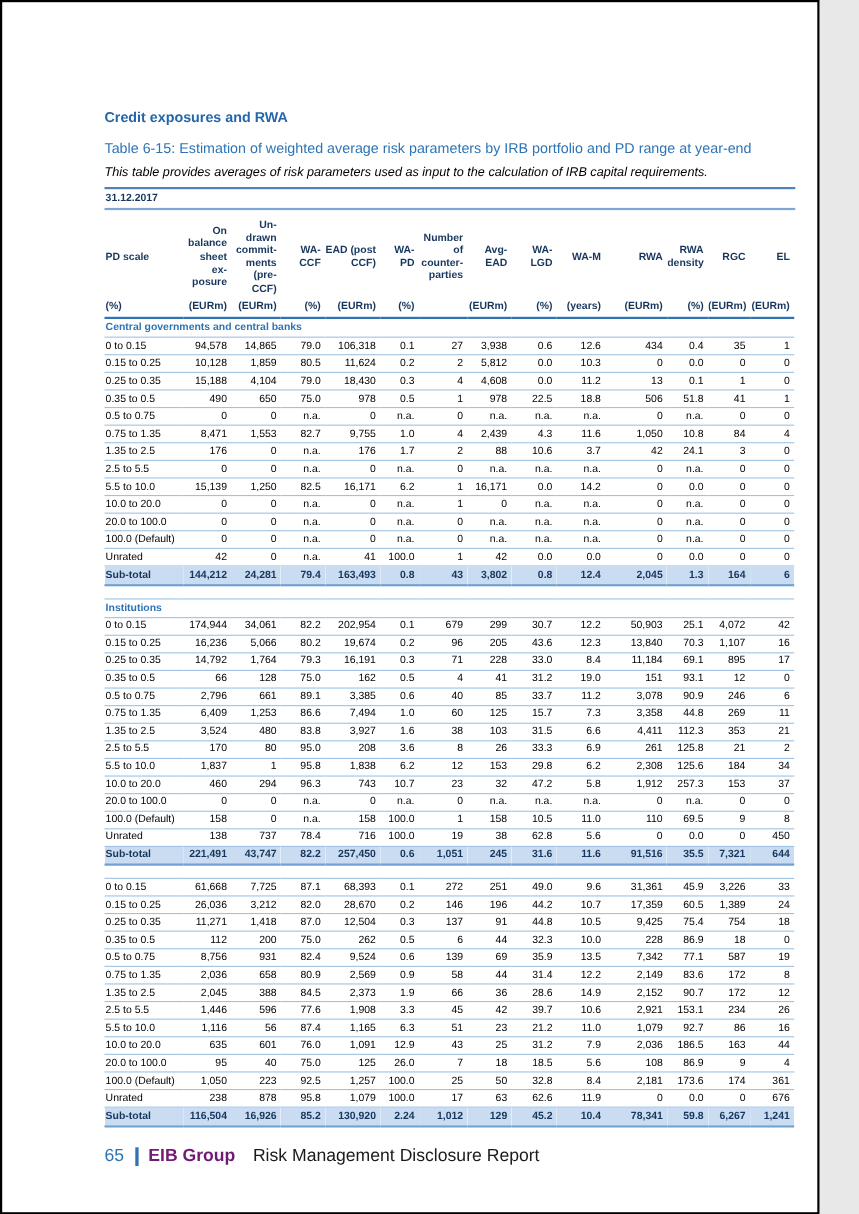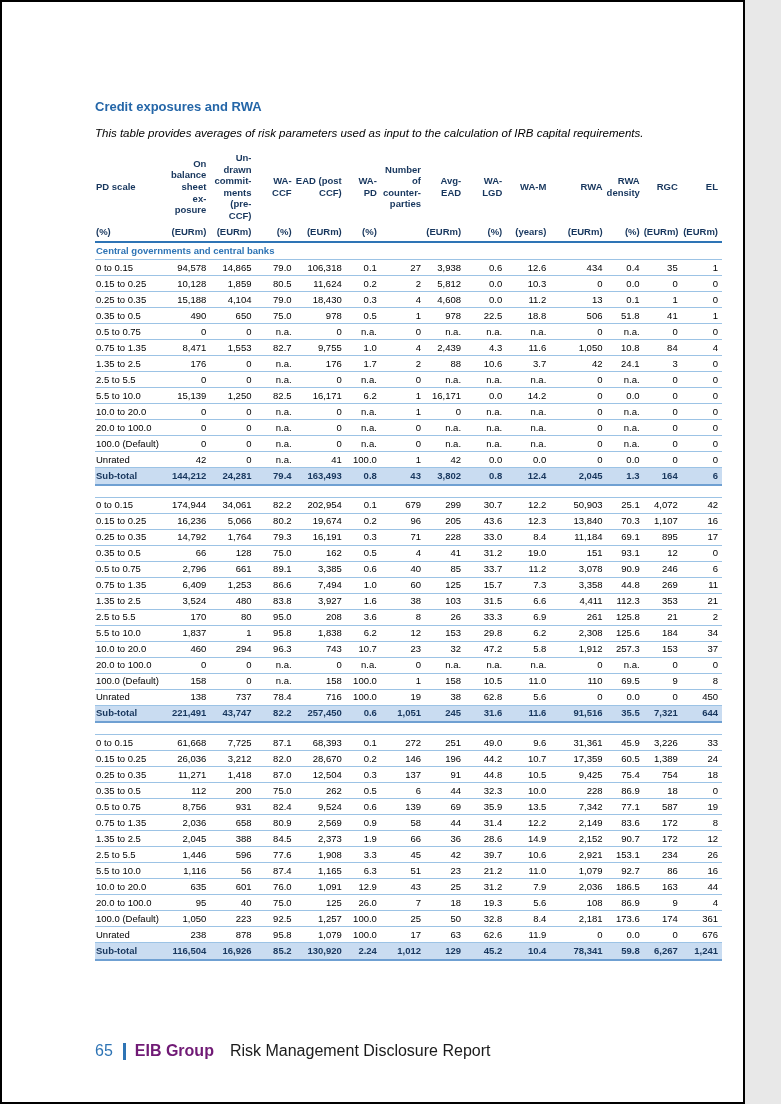--- a/index.html
+++ b/index.html
@@ -65,21 +65,23 @@
   .org  { color:#701a75; margin-right:16px;font-weight:bold; }
   .rep  { color:#1a1a1a; }
 </style>
 </head>
 <body>
 
 <div class="page">
   <div class="content">
 
     <div class="h1">Credit exposures and RWA</div>
+    <div class="h2">Table 6-15: Estimation of weighted average risk parameters by IRB portfolio and PD range at year-end</div>
     <div class="note">This table provides averages of risk parameters used as input to the calculation of IRB capital requirements.</div>
+    <div class="date-bar">31.12.2017</div>
 
     <table class="riskTable" id="headerTable">
       <colgroup>
           <col style="width:72px">
           <col style="width:43px">
           <col style="width:45px">
           <col style="width:40px">
           <col style="width:50px">
           <col style="width:35px">
           <col style="width:44px">
@@ -403,20 +405,23 @@
             <col style="width:44px">
             <col style="width:40px">
             <col style="width:41px">
             <col style="width:44px">
             <col style="width:56px">
             <col style="width:37px">
             <col style="width:38px">
             <col style="width:40px">
           </colgroup>
           <tbody>
+            <tr class="sectionHeadRow">
+              <td colspan="14">Institutions</td>
+            </tr>
             <tr class="dataRow">
               <td class="labelCell">0 to 0.15</td>
               <td class="numCell">174,944</td>
               <td class="numCell">34,061</td>
               <td class="numCell">82.2</td>
               <td class="numCell">202,954</td>
               <td class="numCell">0.1</td>
               <td class="numCell">679</td>
               <td class="numCell">299</td>
               <td class="numCell">30.7</td>
@@ -816,21 +821,21 @@
             </tr>
             <tr class="dataRow">
               <td class="labelCell">20.0 to 100.0</td>
               <td class="numCell">95</td>
               <td class="numCell">40</td>
               <td class="numCell">75.0</td>
               <td class="numCell">125</td>
               <td class="numCell">26.0</td>
               <td class="numCell">7</td>
               <td class="numCell">18</td>
-              <td class="numCell">19.3</td>
+              <td class="numCell">18.5</td>
               <td class="numCell">5.6</td>
               <td class="numCell">108</td>
               <td class="numCell">86.9</td>
               <td class="numCell">9</td>
               <td class="numCell">4</td>
             </tr>
             <tr class="dataRow">
               <td class="labelCell">100.0 (Default)</td>
               <td class="numCell">1,050</td>
               <td class="numCell">223</td>

